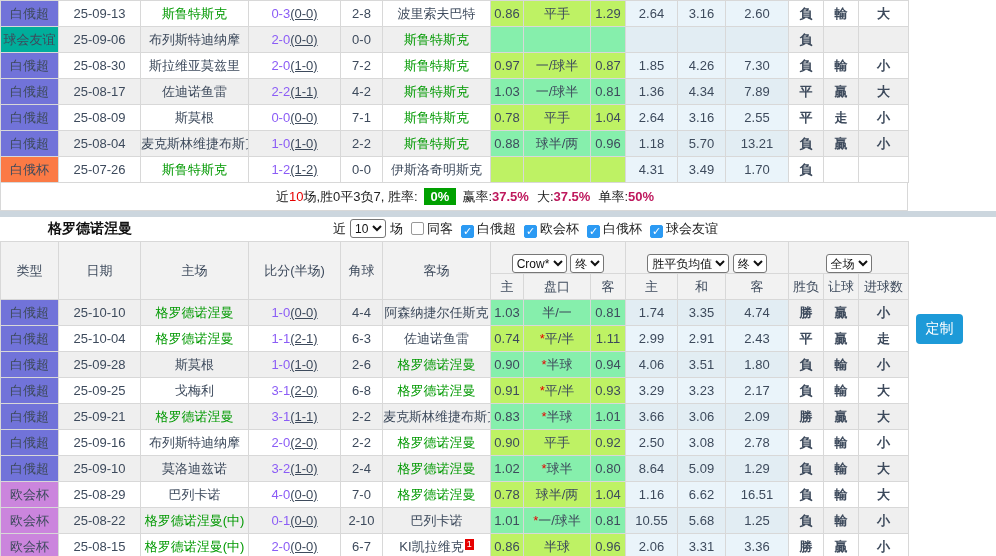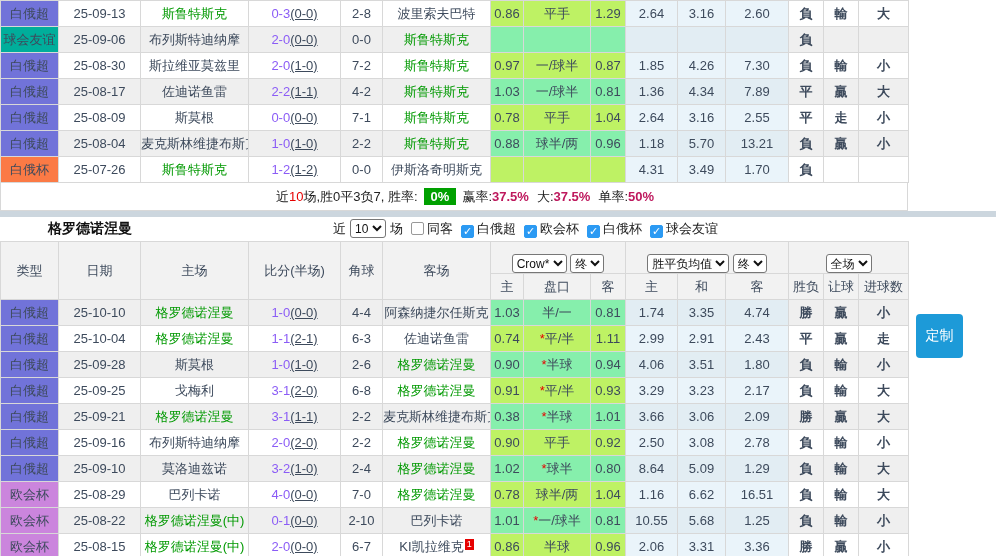--- a/index.html
+++ b/index.html
@@ -41,21 +41,21 @@
   .filters { position:absolute; left:333px; top:2px; display:flex; align-items:center; font-size:13px; color:#222; }
   .filters .gap { margin:0 4px; }
   .cb { display:inline-block; width:13px; height:13px; border:1px solid #999; border-radius:2px;
     background:#fff; margin:0 3px 0 8px; vertical-align:-2px; line-height:11px; text-align:center;
     font-size:11px; color:#fff; }
   .cb.on { background:#2b9af3; border-color:#2b9af3; }
 
   thead td { background:#f2f2f2; color:#222; height:19px; font-size:13px; }
   select { font-size:12px; height:19px; border:1px solid #777; border-radius:3px; background:#fff; color:#111;margin-top:12px; }
 
-  .btn { position:absolute; left:916px; top:314px; width:47px; height:44px; background:#1d9ad8;
+  .btn { position:absolute; left:916px; top:314px; width:47px; height:30px; background:#1d9ad8;
     color:#fff; font-size:14px; border:none; border-radius:4px; cursor:pointer; }
 </style>
 </head>
 <body>
 
 <div class="page">
 
   <table class="grid">
     <colgroup>
       <col style="width:58px">
@@ -345,21 +345,21 @@
     <td class="res g">輸</td>
     <td class="res r">大</td>
   </tr>
         <tr class="alt">
     <td class="lg" style="background: rgb(113, 115, 217);">白俄超</td>
     <td>25-09-21</td>
     <td class="team fc">格罗德诺涅曼</td>
     <td><span class="s">3-1</span><span class="h">(1-1)</span></td>
     <td>2-2</td>
     <td class="team">麦克斯林维捷布斯克</td>
-    <td class="ah">0.38</td>
+    <td class="ah">0.83</td>
     <td class="ah"><span class="star">*</span>半球</td>
     <td class="ah">1.01</td>
     <td class="eu">3.66</td>
     <td class="eu">3.06</td>
     <td class="eu">2.09</td>
     <td class="res r">勝</td>
     <td class="res r">贏</td>
     <td class="res r">大</td>
   </tr>
         <tr>

